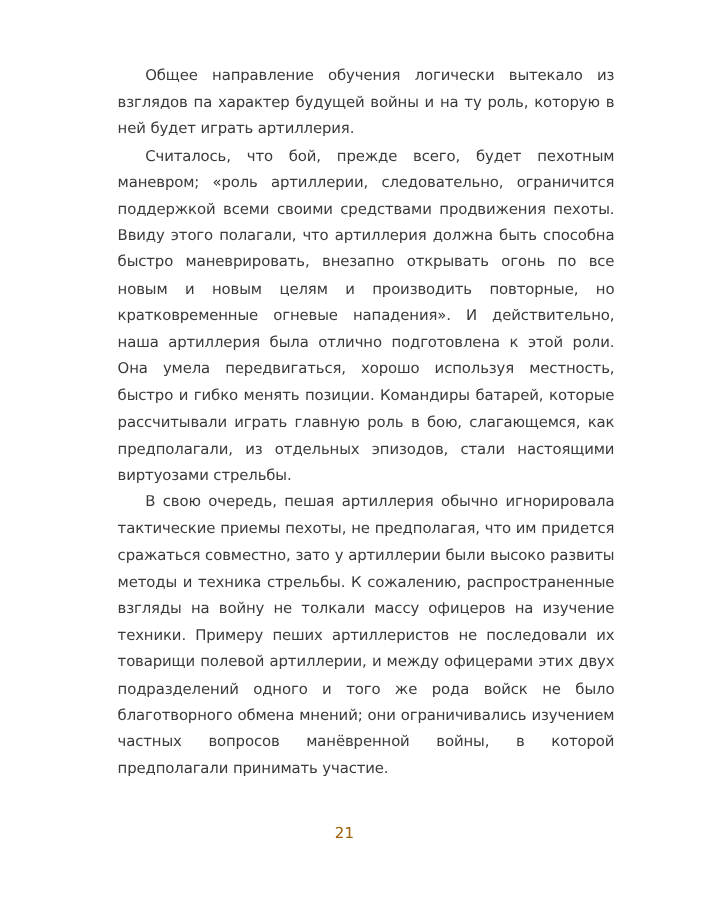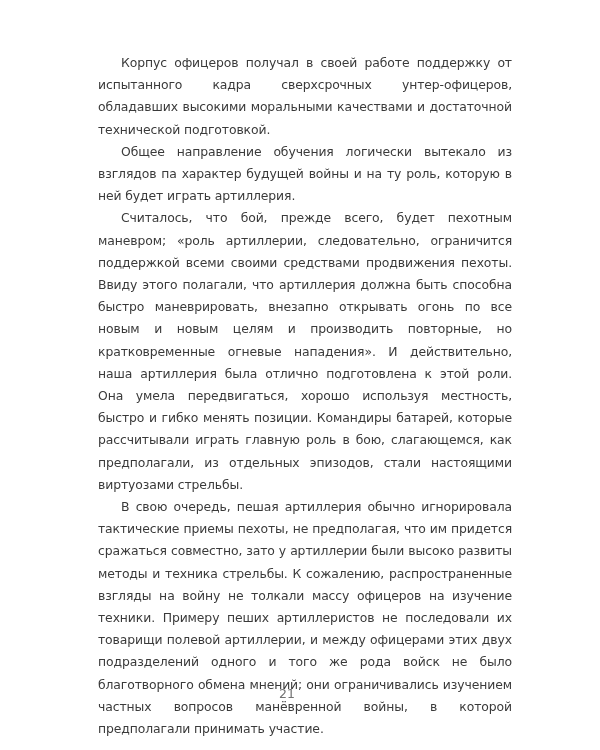--- a/index.html
+++ b/index.html
@@ -15,26 +15,25 @@
     margin:0;
     font-size:12.4px;
     line-height:22.2px;
     text-align:justify;
     text-indent:23px;
     hyphens:none;
     letter-spacing:-0.1px;
   }
   .page-number {
     position:absolute; left:0; width:574px; top:686px;
-    text-align:center; font-size:12.5px; color:#737373;
+    text-align:center; font-size:12.5px; color:#a16207;
   }
 </style>
 </head>
 <body>
 
 <div class="page">
-  <p class="para">Корпус офицеров получал в своей работе поддержку от ис­пытанного кадра сверхсрочных унтер-офицеров, обладавших высокими моральными качествами и достаточной технической подготовкой.</p>
   <p class="para">Общее направление обучения логически вытекало из взгля­дов па характер будущей войны и на ту роль, которую в ней бу­дет играть артиллерия.</p>
   <p class="para">Считалось, что бой, прежде всего, будет пехотным манев­ром; «роль артиллерии, следовательно, ограничится поддерж­кой всеми своими средствами продвижения пехоты. Ввиду этого полагали, что артиллерия должна быть способна быстро ма­неврировать, внезапно открывать огонь по все новым и новым целям и производить повторные, но кратковременные огневые нападения». И действительно, наша артиллерия была отлично подготовлена к этой роли. Она умела передвигаться, хорошо ис­пользуя местность, быстро и гибко менять позиции. Команди­ры батарей, которые рассчитывали играть главную роль в бою, слагающемся, как предполагали, из отдельных эпизодов, стали настоящими виртуозами стрельбы.</p>
   <p class="para">В свою очередь, пешая артиллерия обычно игнорировала тактические приемы пехоты, не предполагая, что им придется сражаться совместно, зато у артиллерии были высоко развиты методы и техника стрельбы. К сожалению, распространенные взгляды на войну не толкали массу офицеров на изучение техни­ки. Примеру пеших артиллеристов не последовали их товарищи полевой артиллерии, и между офицерами этих двух подразделе­ний одного и того же рода войск не было благотворного обмена мнений; они ограничивались изучением частных вопросов ма­нёвренной войны, в которой предполагали принимать участие.</p>
 </div>
 
 <div class="page-number">21</div>
 
 </body></html>

